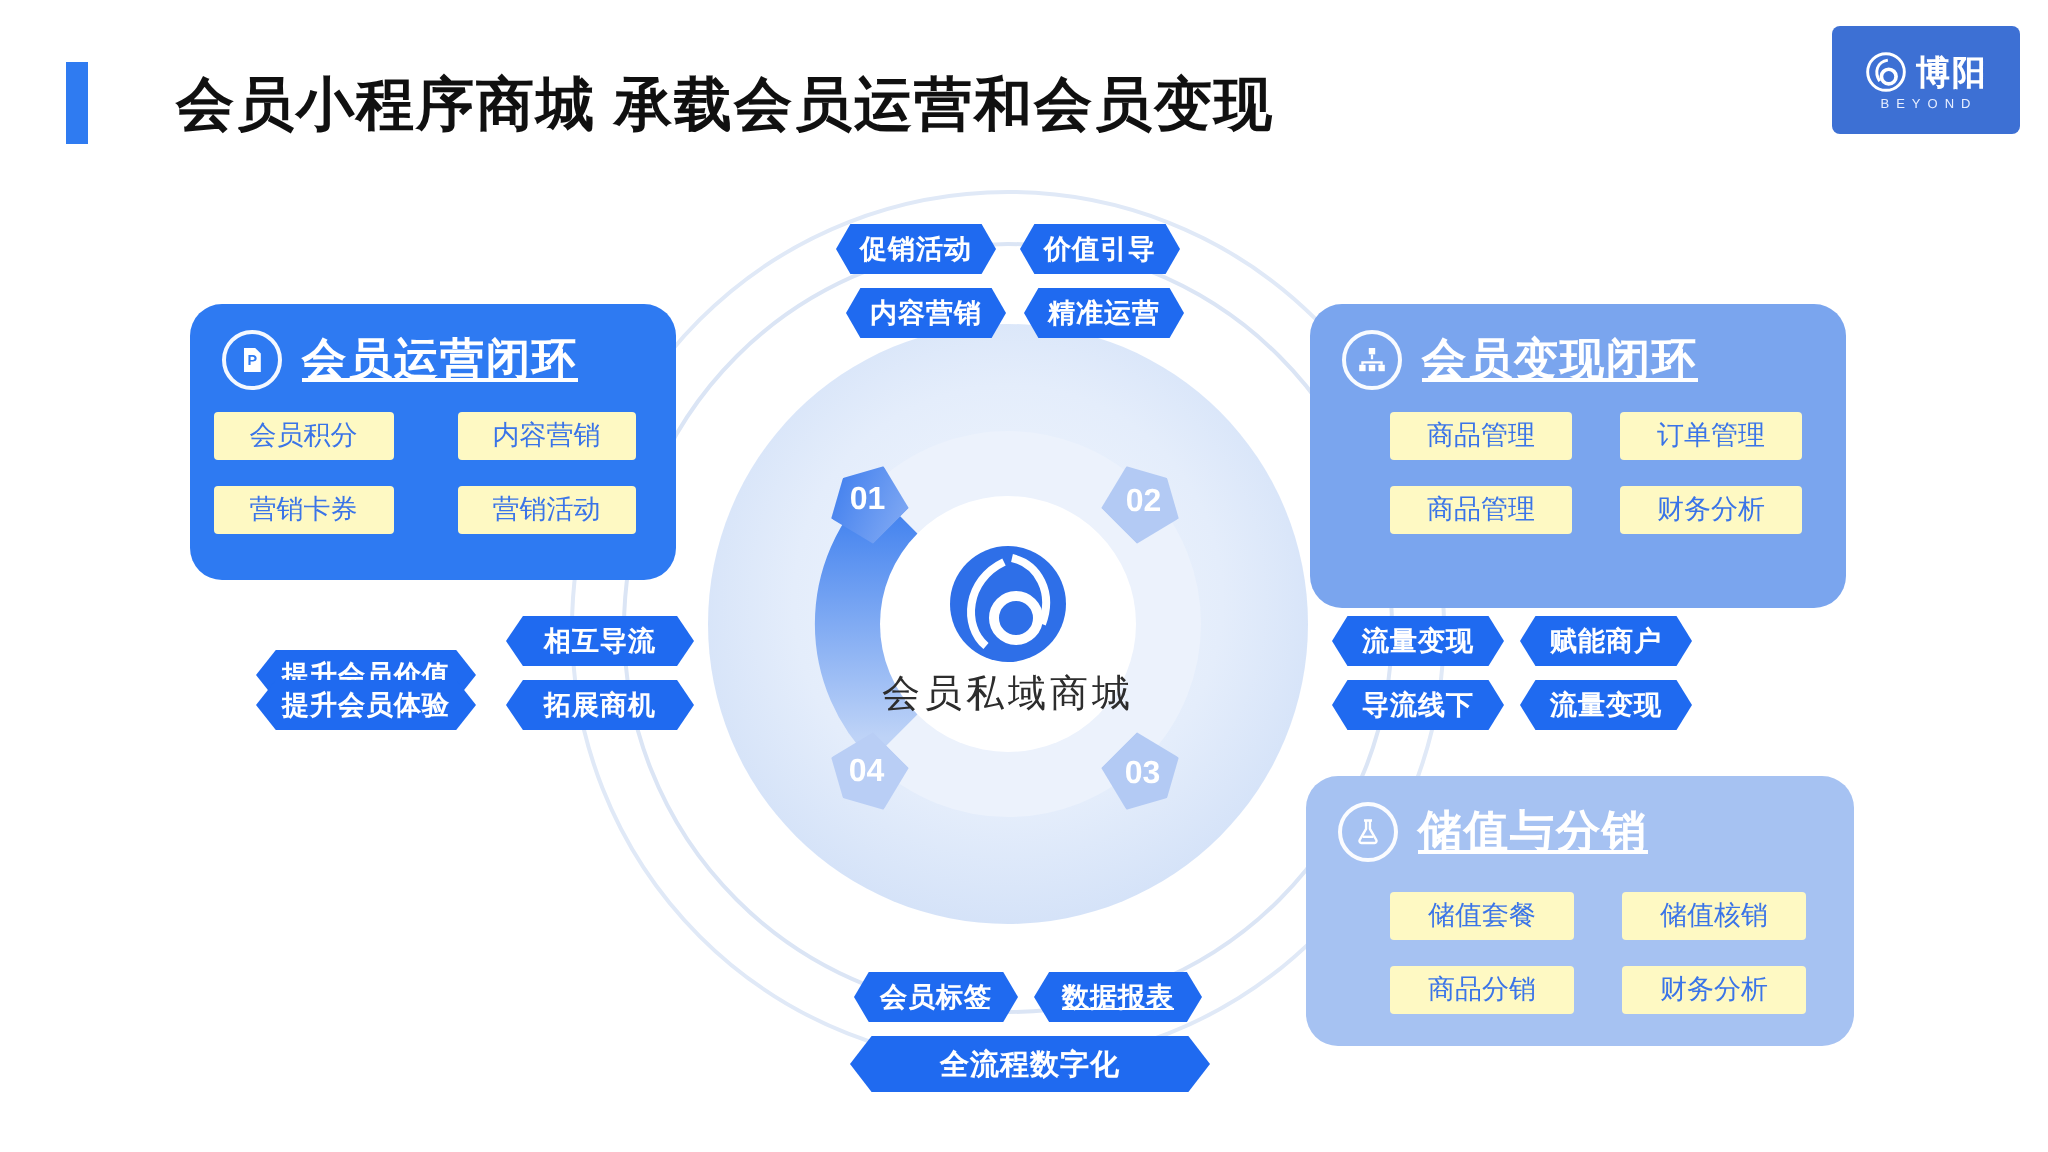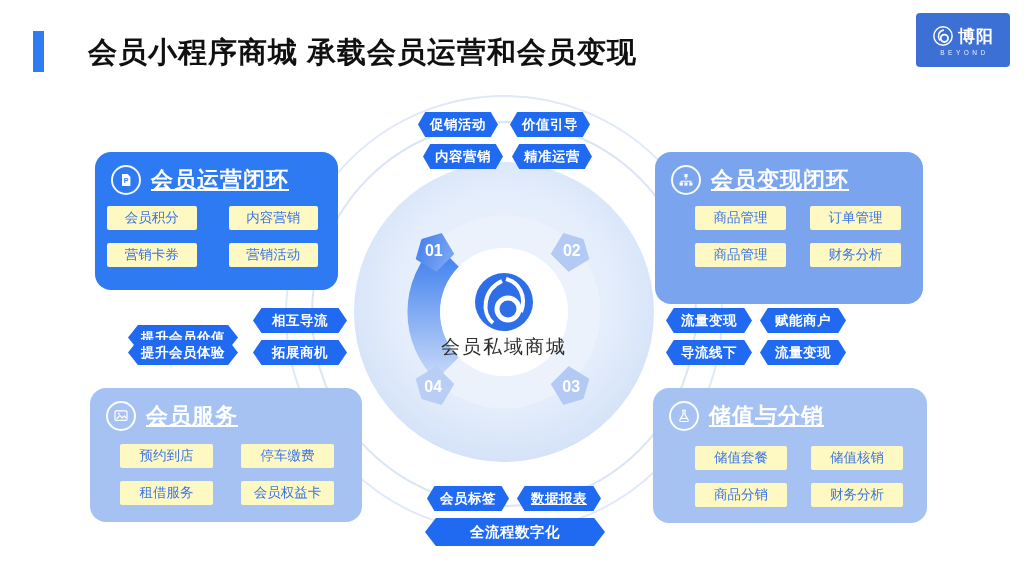--- a/index.html
+++ b/index.html
@@ -158,38 +158,20 @@
       <span class="panel-title">会员变现闭环</span>
     </div>
     <div class="panel-items">
       <span class="chip">商品管理</span>
       <span class="chip">订单管理</span>
       <span class="chip">商品管理</span>
       <span class="chip">财务分析</span>
     </div>
   </section>
 
-  <section class="panel p-bl">
-    <div class="panel-head">
-      <span class="panel-icon">
-        <svg width="16" height="16" viewBox="0 0 20 20" fill="none" stroke="#ffffff" stroke-width="1.5">
-          <rect x="2.5" y="3.5" width="15" height="12" rx="1.5"></rect>
-          <path d="M4.5 13.5l4-4 3 3 2.5-2.5 2.5 2.5"></path>
-          <circle cx="7.2" cy="7.2" r="1.2" fill="#ffffff" stroke="none"></circle>
-        </svg>
-      </span>
-      <span class="panel-title">会员服务</span>
-    </div>
-    <div class="panel-items">
-      <span class="chip">预约到店</span>
-      <span class="chip">停车缴费</span>
-      <span class="chip">租借服务</span>
-      <span class="chip">会员权益卡</span>
-    </div>
-  </section>
 
   <section class="panel p-br">
     <div class="panel-head">
       <span class="panel-icon">
         <svg width="16" height="16" viewBox="0 0 20 20" fill="none" stroke="#ffffff" stroke-width="1.5">
           <path d="M7.5 2.8h5 M8.8 2.8v5.3L4.8 15a1.3 1.3 0 0 0 1.1 1.9h8.2a1.3 1.3 0 0 0 1.1-1.9L11.2 8.1V2.8"></path>
           <path d="M6.6 13h6.8"></path>
         </svg>
       </span>
       <span class="panel-title">储值与分销</span>

